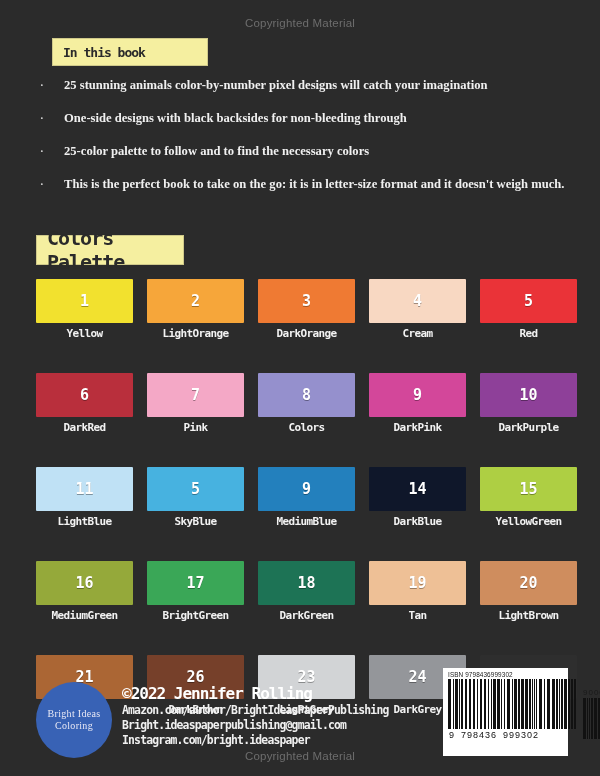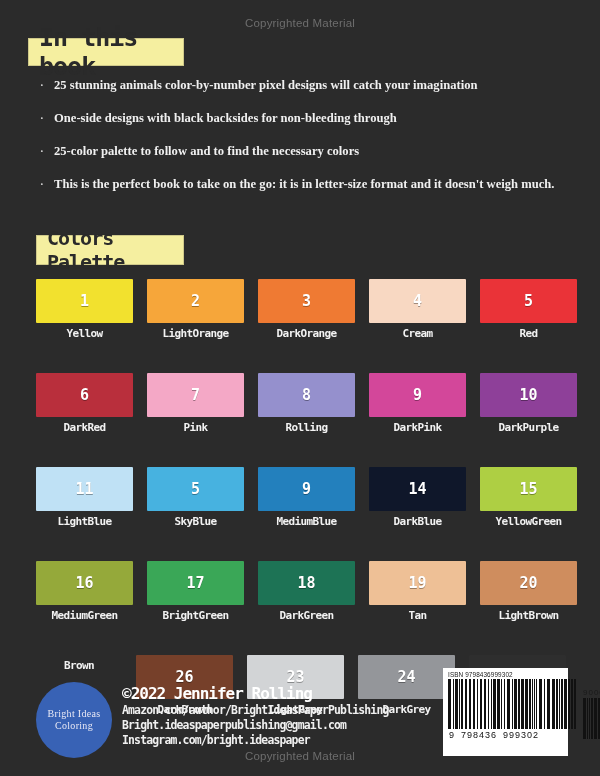--- a/index.html
+++ b/index.html
@@ -46,25 +46,25 @@
     font-family: "DejaVu Sans Mono", monospace;
     font-weight: bold;
     letter-spacing: -1px;
     display: flex;
     align-items: center;
     padding: 0 10px;
     box-sizing: border-box;
     border: 1px solid #cfc98a;
   }
   .banner-inthisbook {
-    left: 28px;
+    left: 52px;
     top: 38px;
     width: 156px;
     height: 28px;
-    font-size: 25px;
+    font-size: 13px;
   }
   .banner-palette {
     left: 36px;
     top: 235px;
     width: 148px;
     height: 30px;
     font-size: 20px;
   }
 
   
@@ -83,21 +83,21 @@
     font-size: 12.6px;
     line-height: 15px;
     margin-bottom: 18px;
   }
   .bullet-dot {
     flex: 0 0 14px;
     color: #d8d8d8;
     font-size: 11px;
     line-height: 15px;
   }
-  .bullet-text { flex: 1 1 auto; }
+  .bullet-text { flex: 1 1 auto; margin-left: 10px; }
 
   
   .palette {
     position: absolute;
     left: 36px;
     top: 279px;
     width: 530px;
   }
   .palette-row {
     display: flex;
@@ -310,21 +310,21 @@
         <div class="swatch-cell">
           <div class="swatch" style="background: rgb(244, 168, 198);">
             <div class="swatch-num">7</div>
           </div>
           <div class="swatch-label">Pink</div>
         </div>
         <div class="swatch-cell">
           <div class="swatch" style="background: rgb(149, 144, 205);">
             <div class="swatch-num">8</div>
           </div>
-          <div class="swatch-label">Rolling</div>
+          <div class="swatch-label">Colors</div>
         </div>
         <div class="swatch-cell">
           <div class="swatch" style="background: rgb(211, 71, 154);">
             <div class="swatch-num">9</div>
           </div>
           <div class="swatch-label">DarkPink</div>
         </div>
         <div class="swatch-cell">
           <div class="swatch" style="background: rgb(142, 64, 153);">
             <div class="swatch-num">10</div>
@@ -391,20 +391,23 @@
         </div>
         <div class="swatch-cell">
           <div class="swatch" style="background: rgb(207, 141, 94);">
             <div class="swatch-num">20</div>
           </div>
           <div class="swatch-label">LightBrown</div>
         </div>
       </div>
       <div class="palette-row">
         <div class="swatch-cell">
+          <div class="swatch" style="background: rgb(171, 102, 52);">
+            <div class="swatch-num">21</div>
+          </div>
           <div class="swatch-label">Brown</div>
         </div>
         <div class="swatch-cell">
           <div class="swatch" style="background: rgb(118, 64, 42);">
             <div class="swatch-num">26</div>
           </div>
           <div class="swatch-label">DarkBrown</div>
         </div>
         <div class="swatch-cell">
           <div class="swatch" style="background: rgb(210, 212, 214);">

